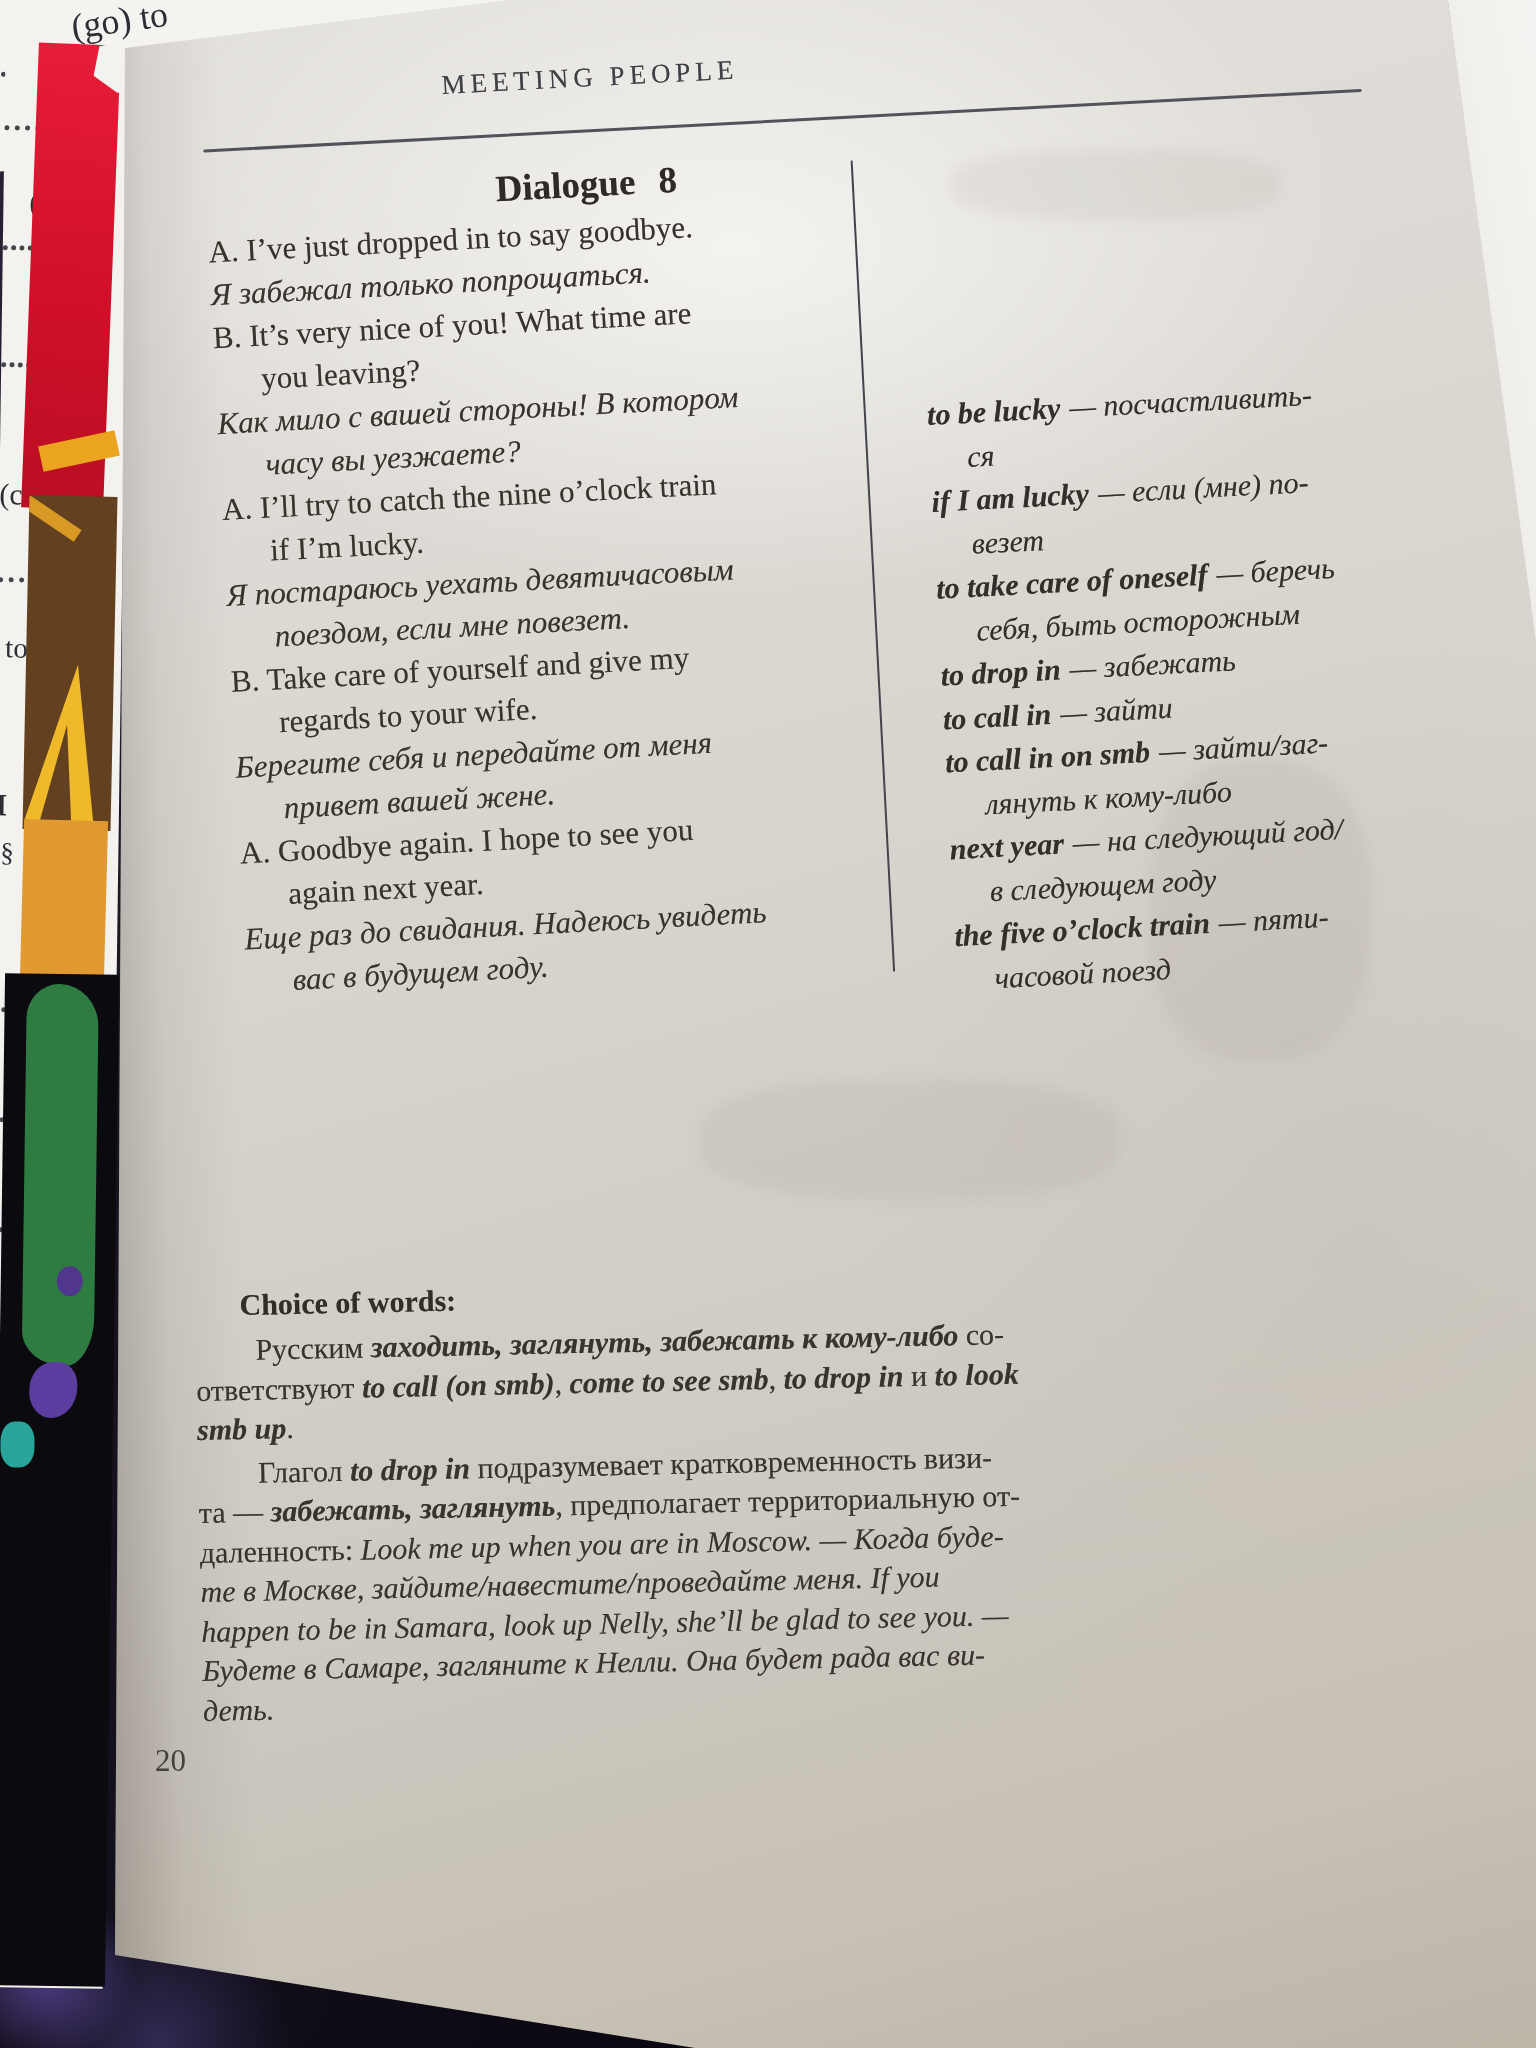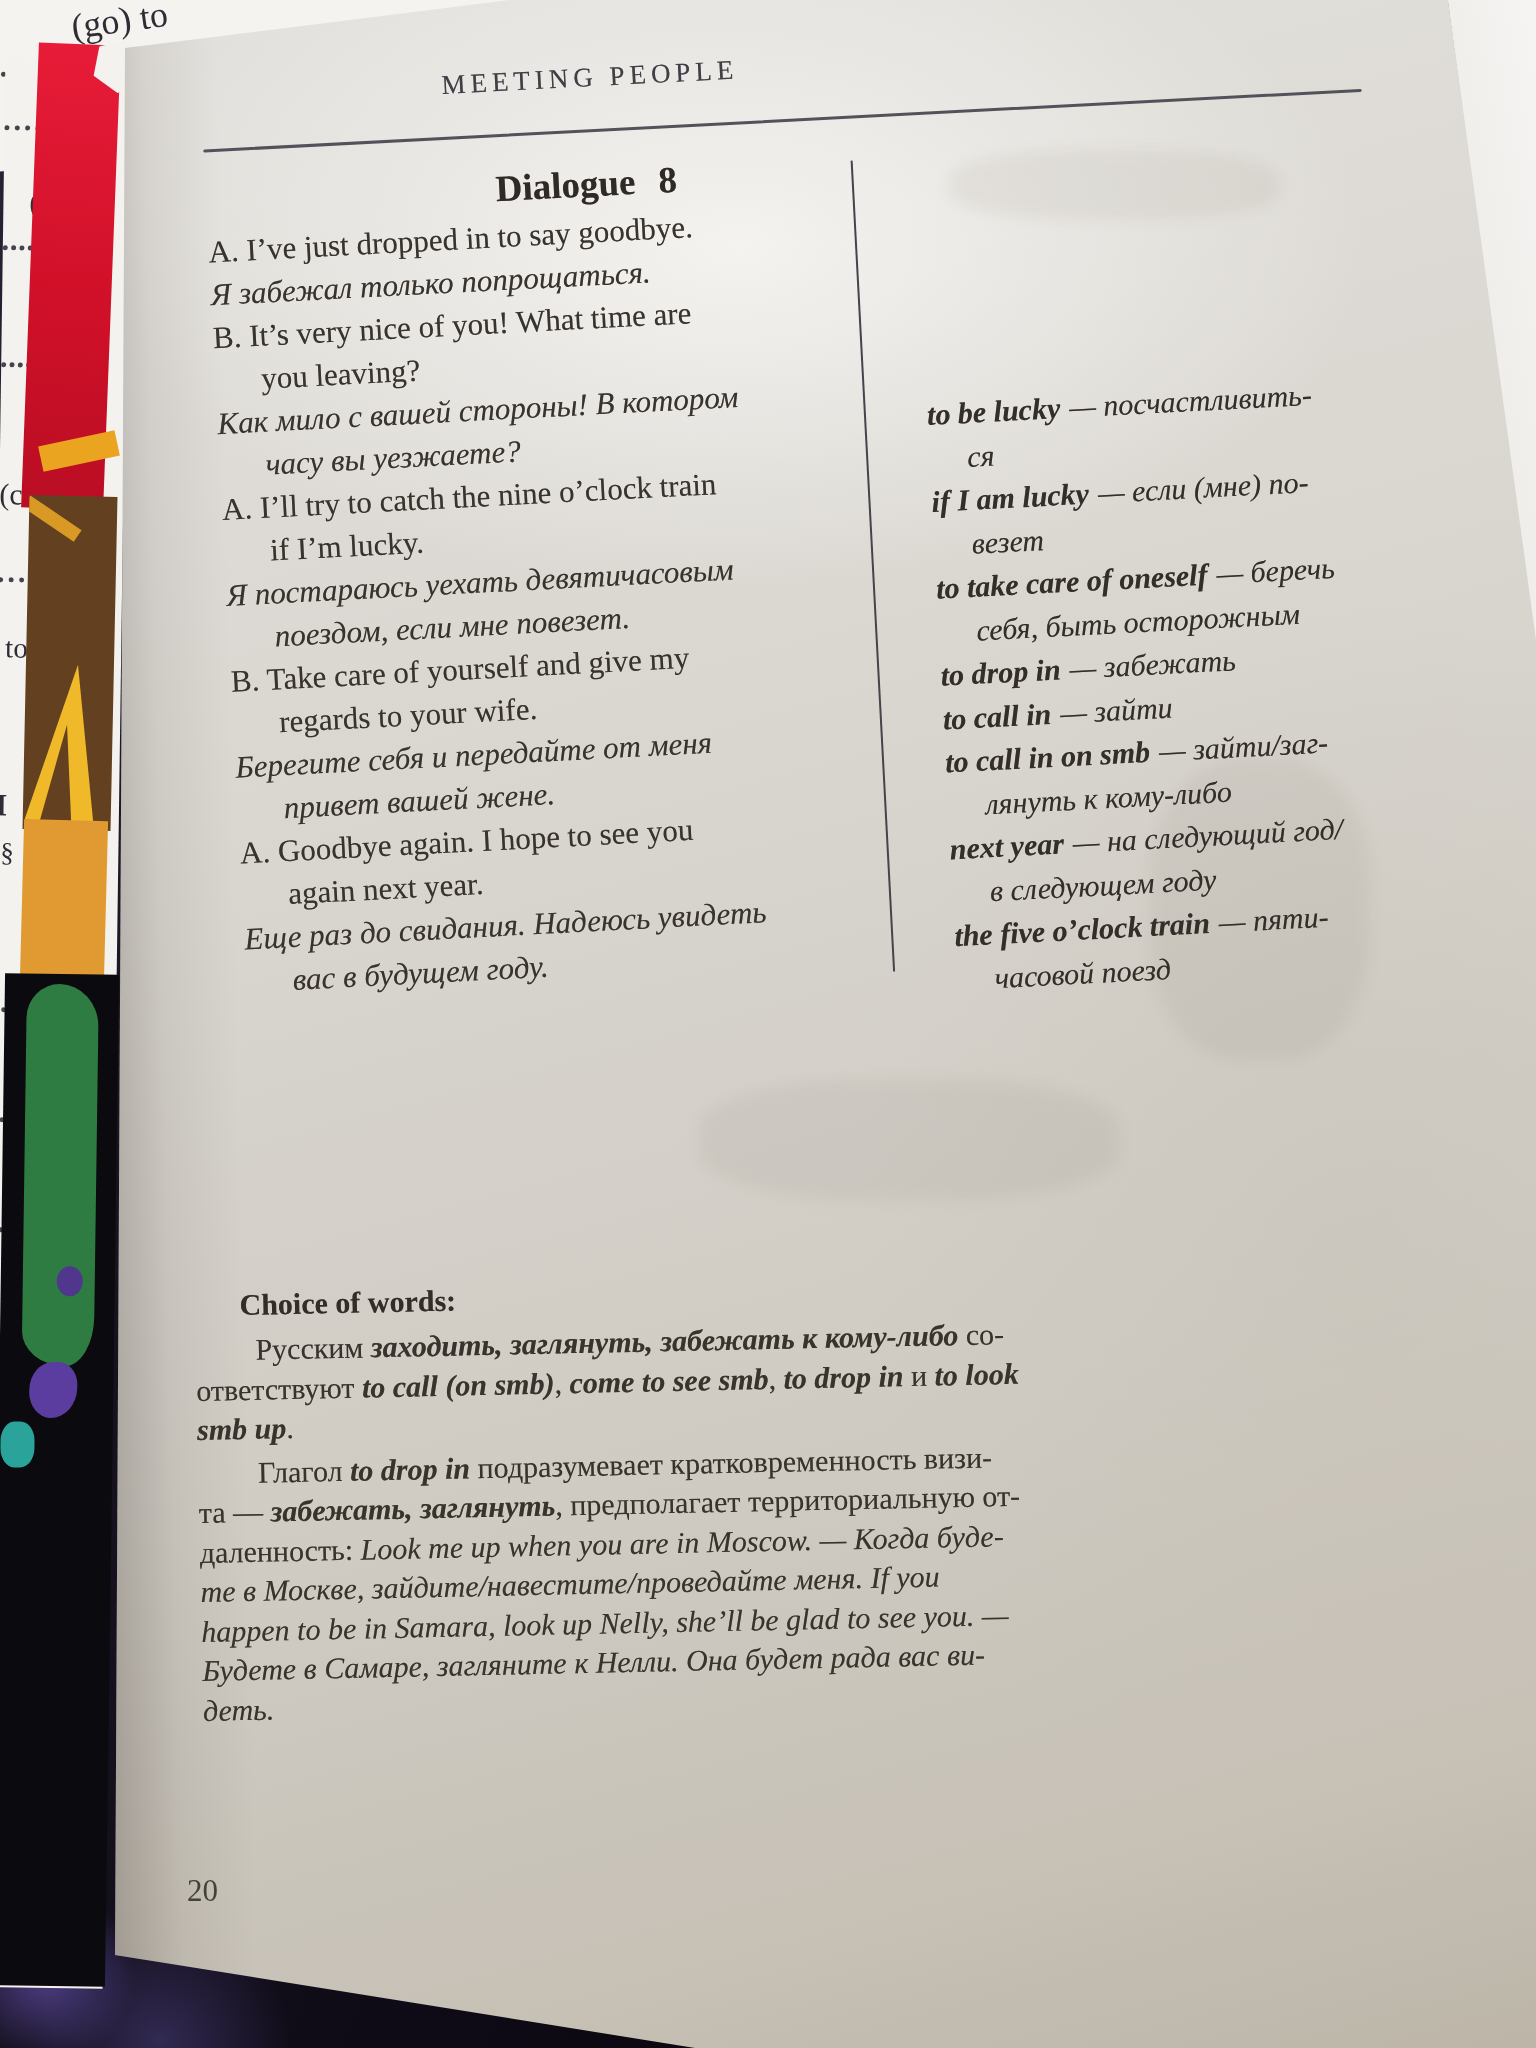--- a/index.html
+++ b/index.html
@@ -61,21 +61,21 @@
   .dlg{font-size:31px;line-height:43px;padding-left:46px;text-indent:-46px;white-space:nowrap;}
   .dlg.ru{font-style:italic;}
   .voc{font-size:30px;line-height:43.5px;padding-left:38px;text-indent:-38px;white-space:nowrap;font-style:italic;color:#332e29;}
   .voc .term{font-weight:bold;}
   .vline{margin-left:9px;}
   .cw-head{font-size:30px;font-weight:bold;margin:0 0 8px 95px;color:#322d28;}
   .cw-para{font-size:30px;line-height:39.5px;margin-left:50px;text-indent:60px;white-space:nowrap;}
   .cw-para.p2{margin-top:4px;}
   .seg-bi{font-weight:bold;font-style:italic;}
   .seg-i{font-style:italic;}
-  .pageno{left:155px;top:1873px;font-size:31px;z-index:6;color:#454038;margin-left:32px;}
+  .pageno{left:155px;top:1743px;font-size:31px;z-index:6;color:#454038;}
 </style>
 </head>
 <body>
 
 <div class="abs under-top">
   <span class="frag" style="left:95px;top:14px;font-size:36px;transform:rotate(-3deg);">(go) to</span>
   <div class="dots" style="left:-8px;top:76px;width:120px;"></div>
 </div>
 <div class="abs under-left">
   <div class="dots" style="left:0;top:68px;width:36px;"></div>

